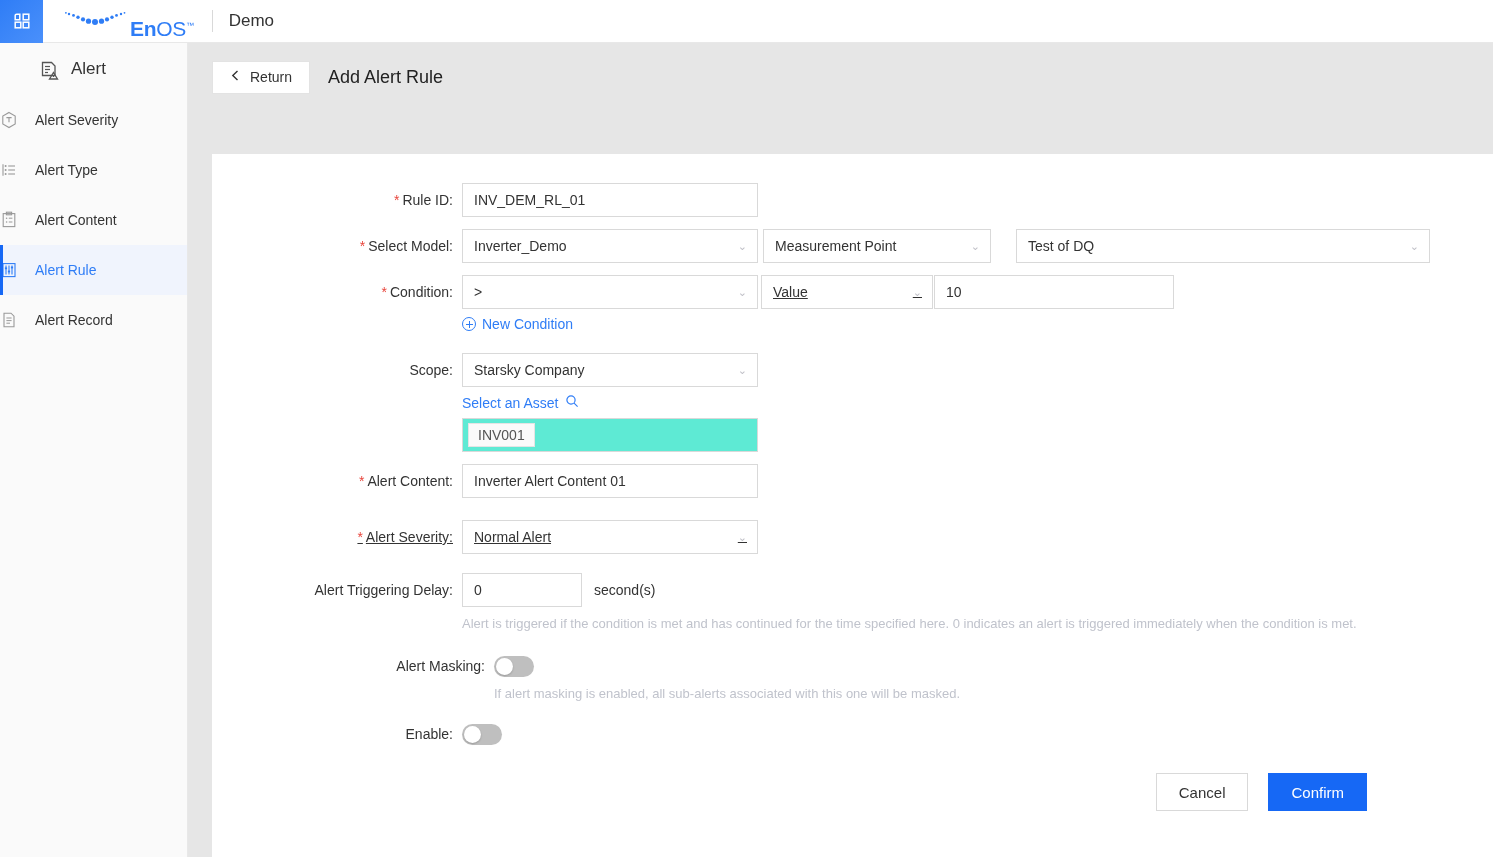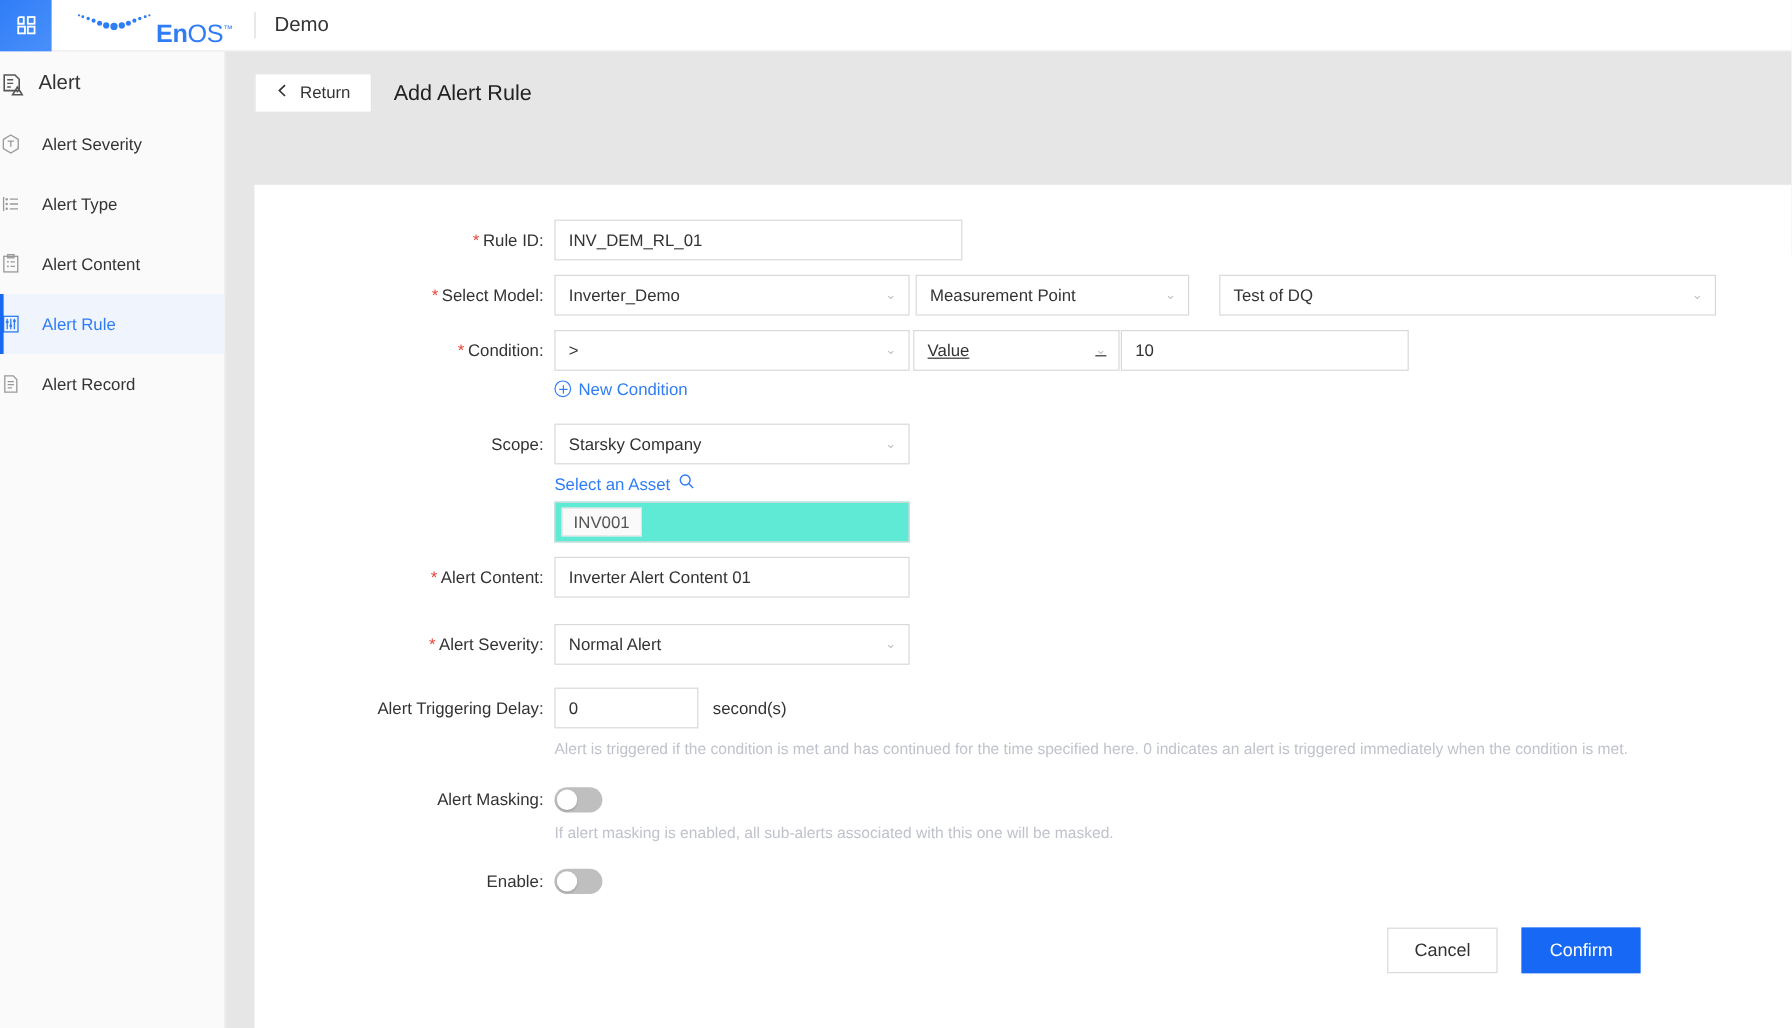--- a/index.html
+++ b/index.html
@@ -50,21 +50,21 @@
 
   
   .sidebar {
     position: absolute; top: 43px; left: 0;
     width: 188px; height: 814px;
     background: #fafafa;
     border-right: 1px solid #e8e8e8;
   }
   .side-head {
     display: flex; align-items: center;
-    height: 52px; padding-left: 0; gap: 14px;
+    height: 52px; padding-left: 0; gap: 14px; margin-left: 39px;
   }
   .side-head-label { font-size: 17px; color: #333; }
   .side-item {
     position: relative;
     display: flex; align-items: center;
     height: 50px; gap: 17px;
     cursor: pointer; color: #333; font-size: 14px;
   }
   .side-item .side-label { font-size: 14px; }
   .side-item.active { background: #f0f4fd; color: #2f7df6; }
@@ -117,21 +117,21 @@
     display: flex; align-items: center;
     padding: 0 11px; font-size: 14px; color: #333;
   }
   .sel {
     height: 34px; border: 1px solid #d9d9d9; background: #fff;
     display: flex; align-items: center; justify-content: space-between;
     padding: 0 10px 0 11px; font-size: 14px; color: #333;
     cursor: pointer;
   }
   .caret { color: #bfbfc6; font-size: 11px; line-height: 1; margin-left: 8px; }
-  .w-ruleid { width: 340px; }
+  .w-ruleid { width: 296px; }
   .w-model { width: 296px; }
   .w-type { width: 228px; margin-left: 5px; }
   .w-point { width: 414px; margin-left: 25px; }
   .w-cond-op { width: 296px; }
   .w-cond-kind { width: 172px; margin-left: 3px; text-decoration: underline; }
   .w-cond-val { width: 240px; margin-left: 1px; }
   .w-scope { width: 296px; }
   .w-asset { width: 296px; }
   .w-content { width: 296px; }
   .w-sev { width: 296px; }
@@ -414,21 +414,21 @@
 
         <div class="row" style="margin-top:12px;">
           <div class="label-col"><span class="req">*</span><span>Alert Content:</span></div>
           <div class="field-col">
             <div class="inp w-content">
               <span>Inverter Alert Content 01</span>
             </div>
           </div>
         </div>
 
-        <div class="row" style="margin-top:22px;">
+        <div class="row" style="margin-top:22px;text-decoration:underline;">
           <div class="label-col"><span class="req">*</span><span>Alert Severity:</span></div>
           <div class="field-col">
             <div class="sel w-sev">
               <span>Normal Alert</span>
               <span class="caret">⌄</span>
             </div>
           </div>
         </div>
 
 
@@ -438,21 +438,21 @@
             <div class="fields-line">
               <div class="inp w-delay">
                 <span>0</span>
               </div>
               <span class="unit">second(s)</span>
             </div>
             <div class="hint">Alert is triggered if the condition is met and has continued for the time specified here. 0 indicates an alert is triggered immediately when the condition is met.</div>
           </div>
         </div>
 
-        <div class="row" style="margin-top:16px;">
+        <div class="row" style="margin-top:16px;padding-left:32px;">
           <div class="label-col"><span>Alert Masking:</span></div>
           <div class="field-col">
             <div class="toggle-line">
               <div class="toggle">
                 <div class="knob"></div>
               </div>
             </div>
             <div class="hint" style="margin-top:2px;">If alert masking is enabled, all sub-alerts associated with this one will be masked.</div>
           </div>
         </div>

